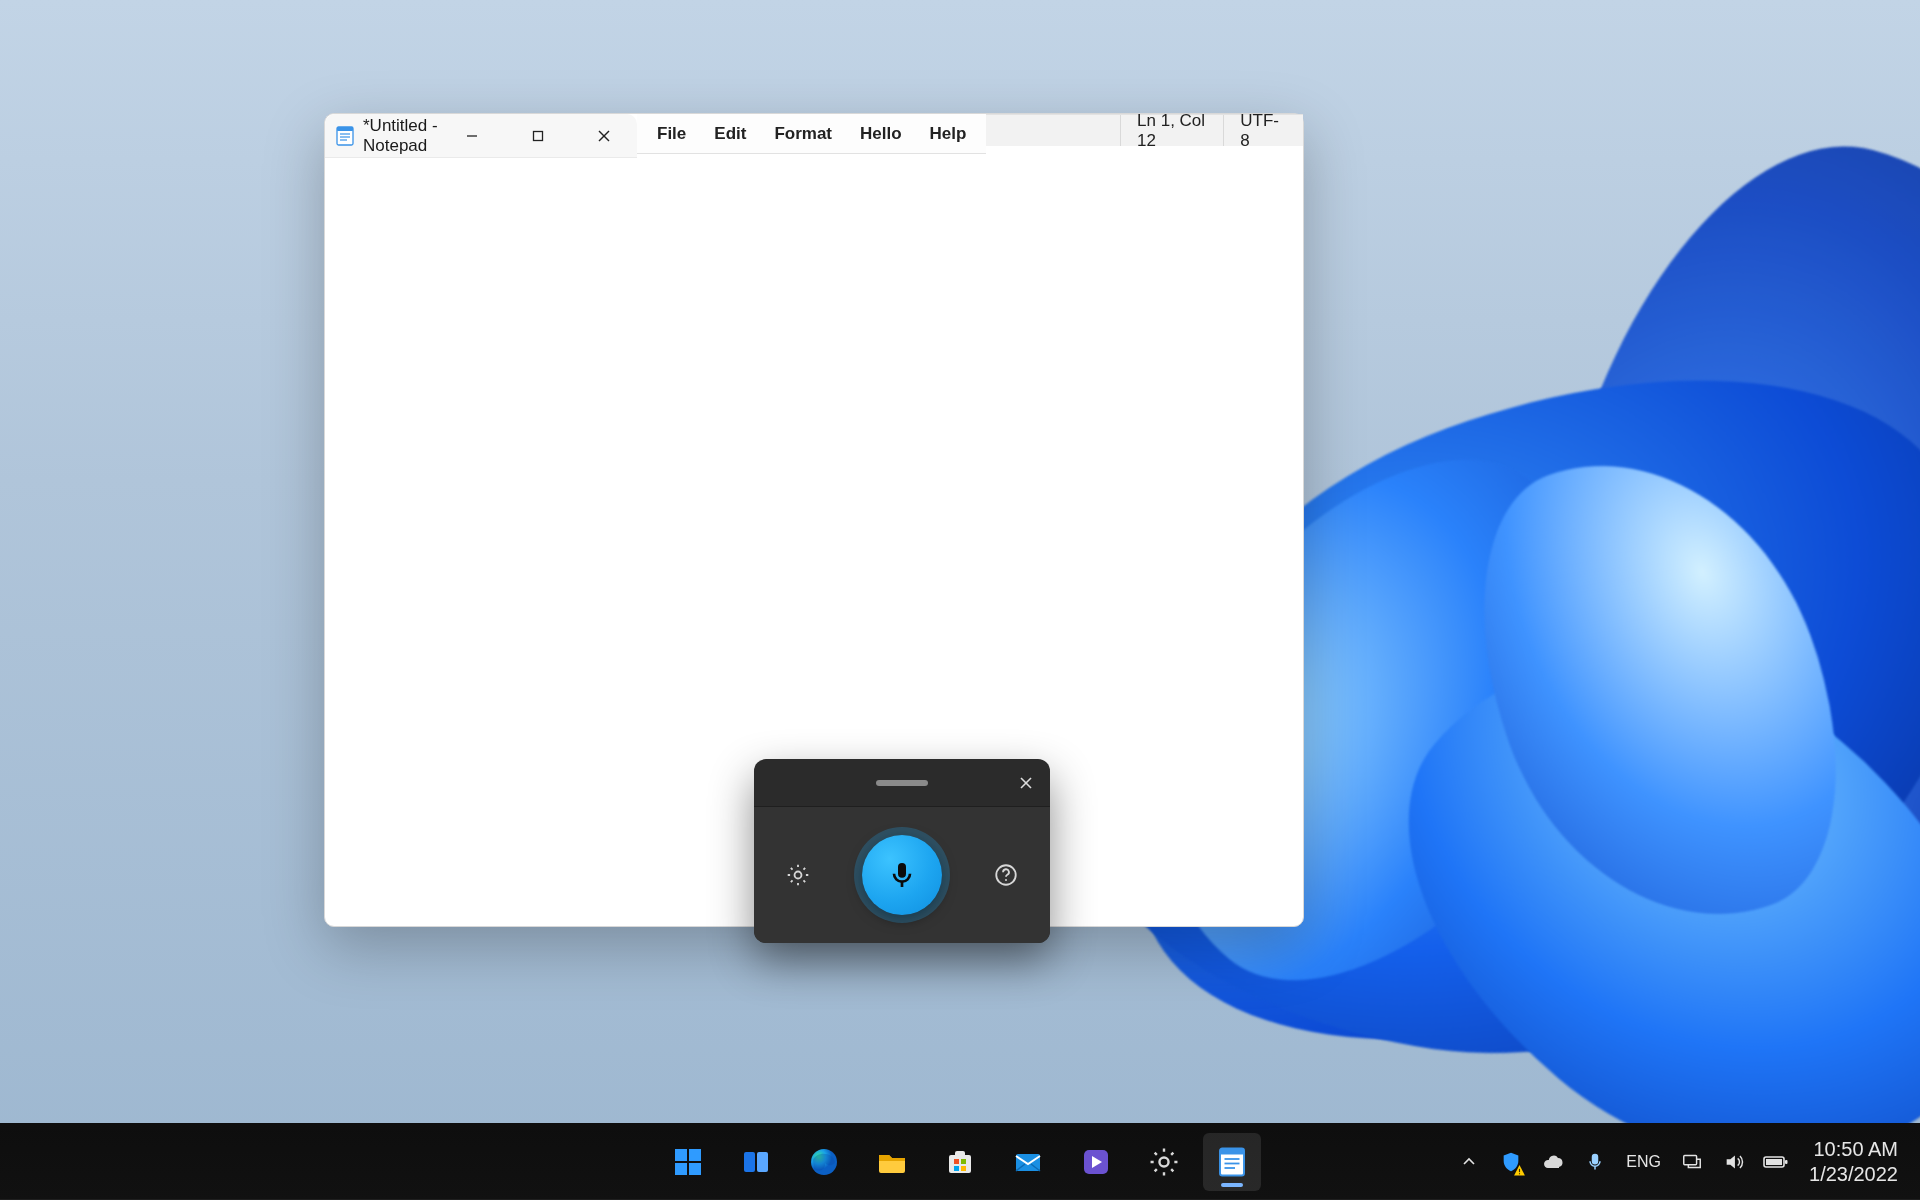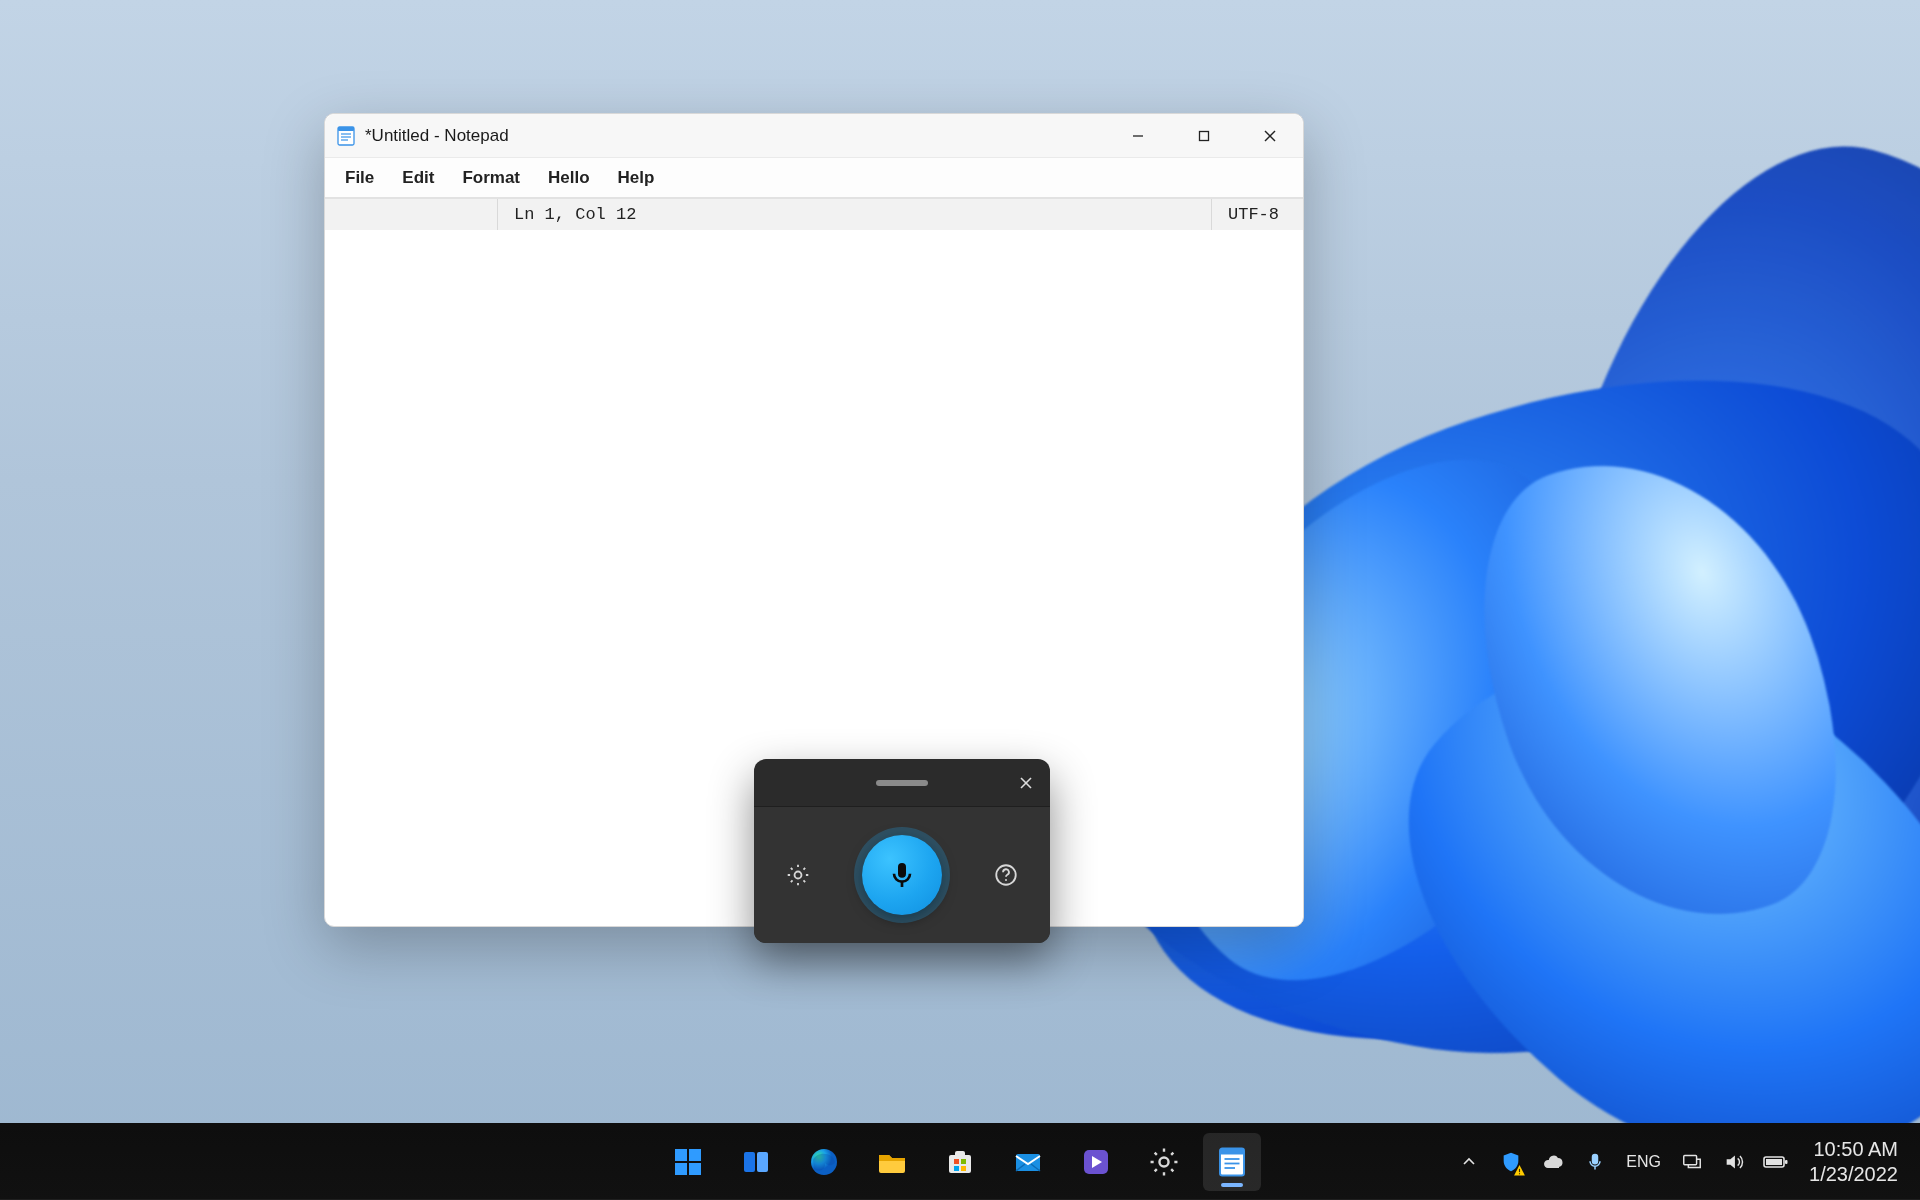--- a/index.html
+++ b/index.html
@@ -32,21 +32,21 @@
 
   
   .window {
     position: absolute;
     left: 324px; top: 113px;
     width: 980px; height: 814px;
     background: #ffffff;
     border: 1px solid #d8d8d8;
     border-radius: 10px;
     box-shadow: 0 20px 60px rgba(0,0,0,0.25);
-    display: flex; flex-direction: column;
+    display: flex; 
   }
   .titlebar {
     height: 44px;
     display: flex; align-items: center;
     padding-left: 10px;
     background: #f7f7f7;
     border-top-left-radius: 10px; border-top-right-radius: 10px;
     border-bottom: 1px solid #eaeaea;
   }
   .app-icon {
@@ -94,21 +94,21 @@
   }
 
   .statusbar {
     height: 32px; background: #f2f2f2;
     border-top: 1px solid #e2e2e2;
     display: flex; align-items: center;
     font-size: 17px; color: #222;
     padding: 0 8px;
     gap: 0;
   }
-  .status-cell { padding: 0 16px; border-left: 1px solid #d9d9d9; height: 100%; display:flex; align-items:center;font-family:Liberation Mono, monospace; }
+  .status-cell { padding: 0 16px; border-left: 1px solid #d9d9d9; height: 100%; display:flex; align-items:center; }
   .status-spacer-left { width: 164px; }
   .status-spacer-mid  { flex: 1; }
 
   
   .voice-panel {
     position: absolute;
     left: 754px; top: 759px;
     width: 296px; height: 184px;
     background: #2b2b2b;
     border-radius: 12px;

